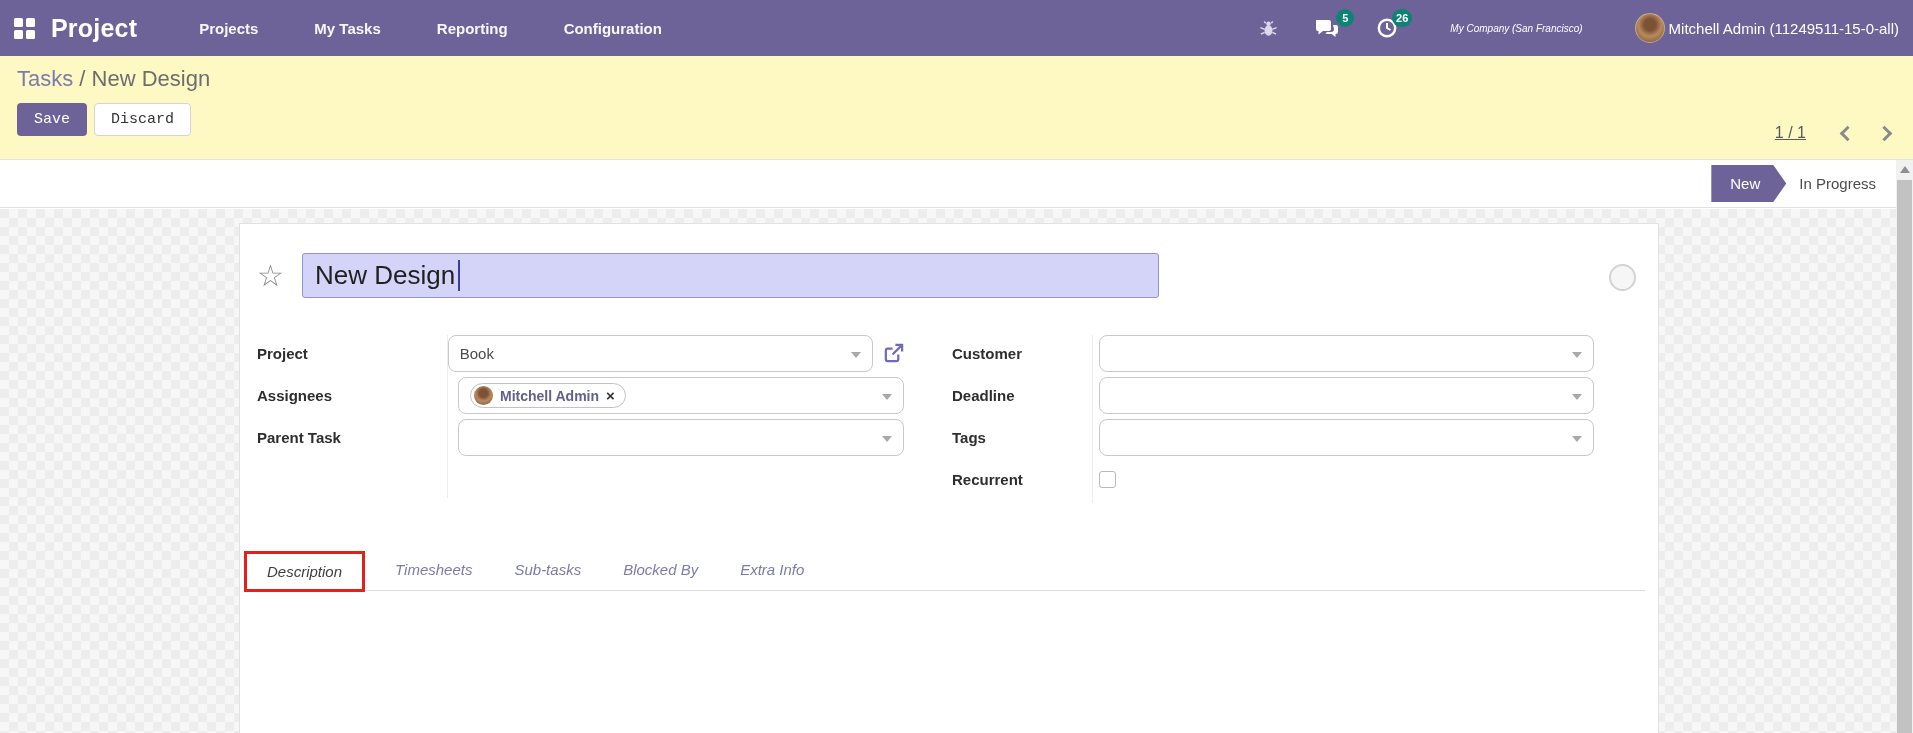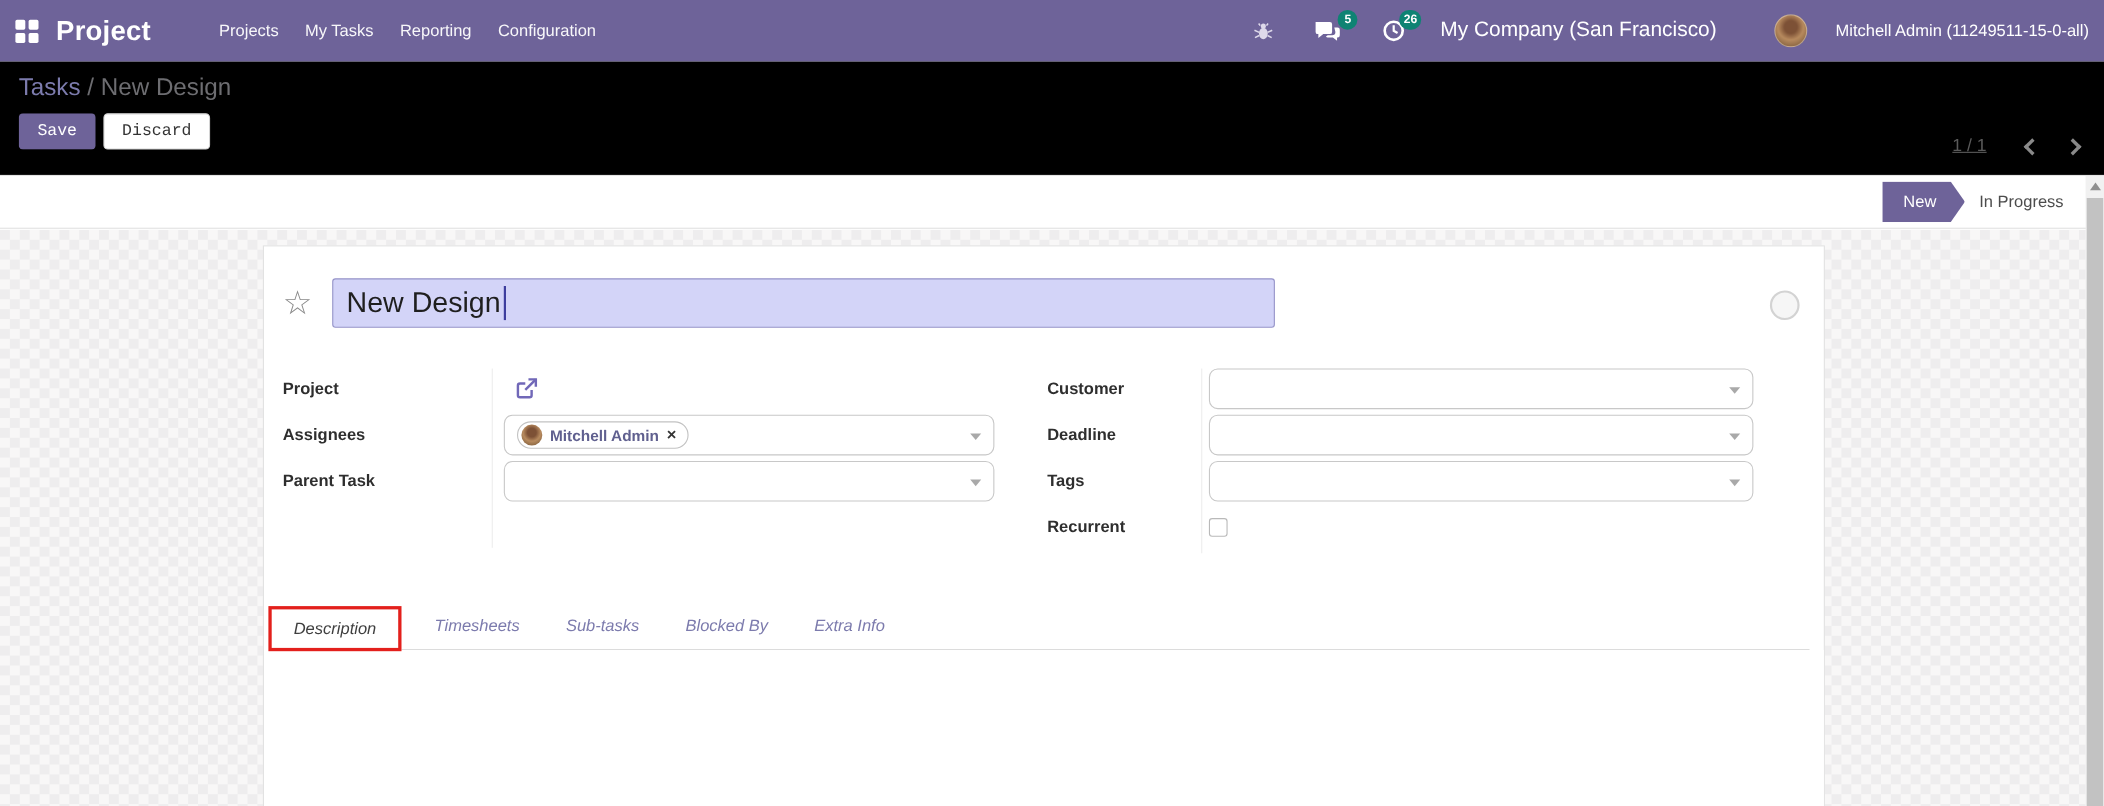--- a/index.html
+++ b/index.html
@@ -12,31 +12,31 @@
   }
   *{box-sizing:border-box;margin:0;padding:0;}
   html,body{width:1913px;height:733px;overflow:hidden;}
   body{font-family:"Liberation Sans",sans-serif;background:#fff;position:relative;color:#333;}
 
   
   .navbar{height:56px;background:var(--navbar-bg);display:flex;align-items:center;padding:0 14px;color:#fff;}
   .apps-grid{width:21px;height:21px;display:grid;grid-template-columns:9px 9px;grid-template-rows:9px 9px;gap:3px;cursor:pointer;}
   .apps-grid span{background:#fff;border-radius:1.5px;display:block;}
   .brand{font-size:25px;font-weight:700;margin-left:16px;letter-spacing:.2px;cursor:pointer;}
-  .nav-menu{display:flex;margin-left:62px;gap:24px;font-size:15px;}
+  .nav-menu{display:flex;margin-left:62px;gap:56px;font-size:15px;font-weight:bold;}
   .nav-menu .nav-item{cursor:pointer;opacity:.95;}
   .nav-right{margin-left:auto;display:flex;align-items:center;}
   .nav-icon{position:relative;margin-left:36px;cursor:pointer;display:flex;align-items:center;}
   .nav-badge{position:absolute;top:-8px;right:-14px;background:var(--badge);color:#fff;border-radius:9px;min-width:18px;height:18px;font-size:11px;font-weight:700;display:flex;align-items:center;justify-content:center;padding:0 4px;}
-  .company{margin-left:31px;font-size:19px;cursor:pointer;}
-  .user-menu{margin-left:52px;display:flex;align-items:center;gap:26px;font-size:15px;cursor:pointer;}
+  .company{margin-left:52px;font-size:10px;cursor:pointer;font-style:italic;}
+  .user-menu{margin-left:52px;display:flex;align-items:center;gap:4px;font-size:15px;cursor:pointer;}
   .avatar{width:30px;height:30px;border-radius:50%;background:radial-gradient(circle at 50% 38%, #7d5136 26%, #b78a5e 52%, #8f6a45 78%);border:1px solid rgba(255,255,255,.35);}
 
   
-  .control-panel{height:104px;border-bottom:1px solid #e4e4e4;padding:10px 0 0 17px;position:relative;background:#000000;}
+  .control-panel{height:104px;border-bottom:1px solid #e4e4e4;padding:10px 0 0 17px;position:relative;background:#fef9c3;}
   .breadcrumb{font-size:22px;color:#6d6d71;margin-bottom:11px;}
   .breadcrumb .bc-link{color:var(--link);cursor:pointer;}
   .btn-row{display:flex;gap:7px;}
   .btn{font-size:15px;padding:7px 16px;border-radius:4px;border:1px solid transparent;cursor:pointer;font-family:Liberation Mono, monospace;}
   .btn-primary{background:var(--stage-active);color:#fff;}
   .btn-secondary{background:#fff;border-color:#d4d4d4;color:#333;}
   .pager{position:absolute;right:23px;bottom:17px;display:flex;align-items:center;color:#5a5a5a;font-size:16px;text-decoration:underline;}
   .chev{width:11px;height:11px;border-left:3px solid #8a8a8a;border-bottom:3px solid #8a8a8a;display:inline-block;cursor:pointer;}
   .chev-left{transform:rotate(45deg);margin-left:36px;}
   .chev-right{transform:rotate(-135deg);margin-left:26px;}
@@ -171,20 +171,24 @@
         <span>New Design</span>
         <span class="text-caret"></span>
       </div>
     </div>
     <div class="kanban-circle"></div>
 
     <div class="form-grid">
       <div class="fcol fcol-left">
         <div class="frow">
           <div class="flabel">Project</div>
+          <div class="finput">
+            <span>Book</span>
+            <i class="caret-down"></i>
+          </div>
           <div class="ext-link">
             <svg width="23" height="23" viewBox="0 0 24 24" fill="none" stroke="#7168b8" stroke-width="2.3">
                 <path d="M17 13v5a2 2 0 0 1-2 2H6a2 2 0 0 1-2-2V9a2 2 0 0 1 2-2h5"></path>
                 <path d="M14 3h7v7"></path>
                 <path d="M21 3 11 13"></path>
               </svg>
           </div>
         </div>
         <div class="frow">
           <div class="flabel">Assignees</div>

